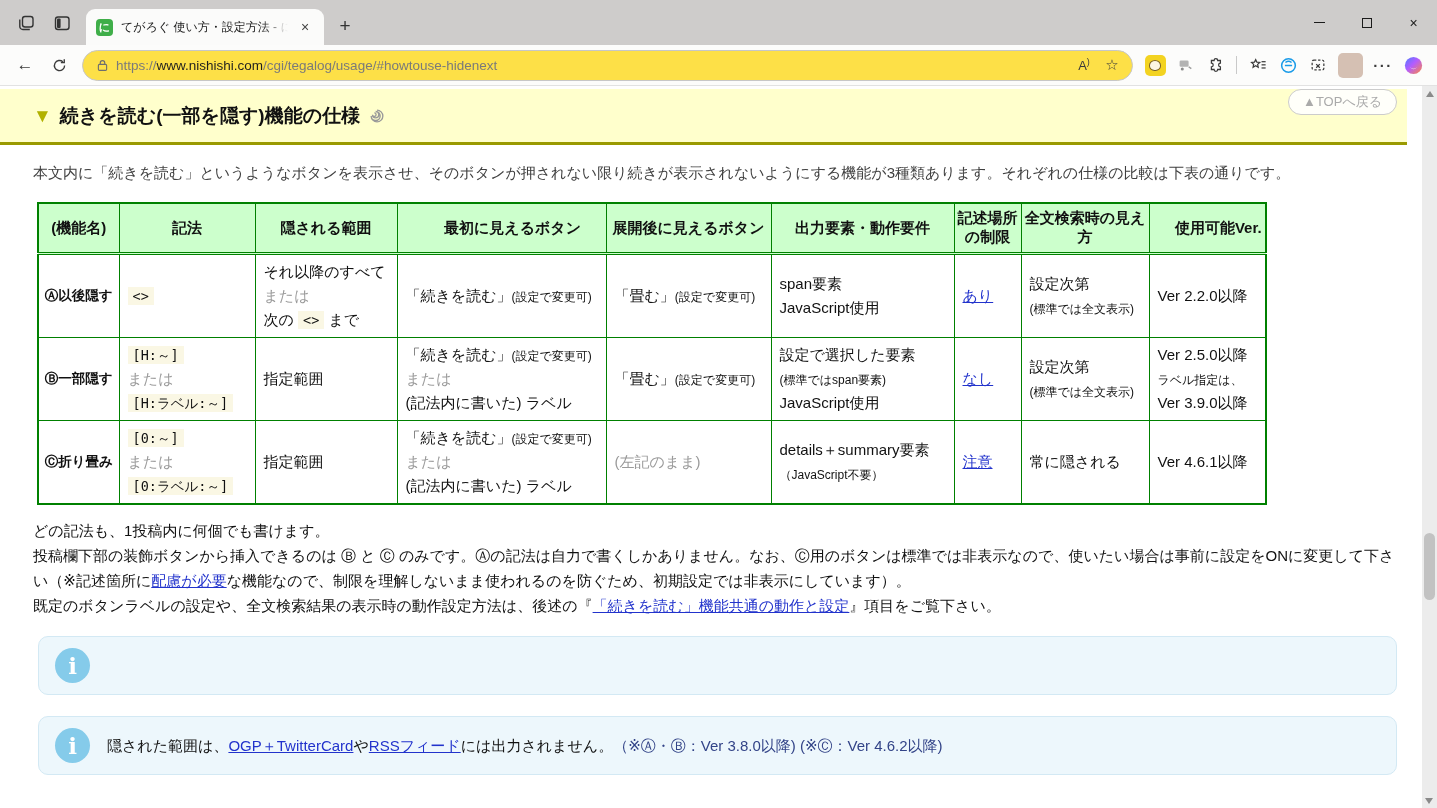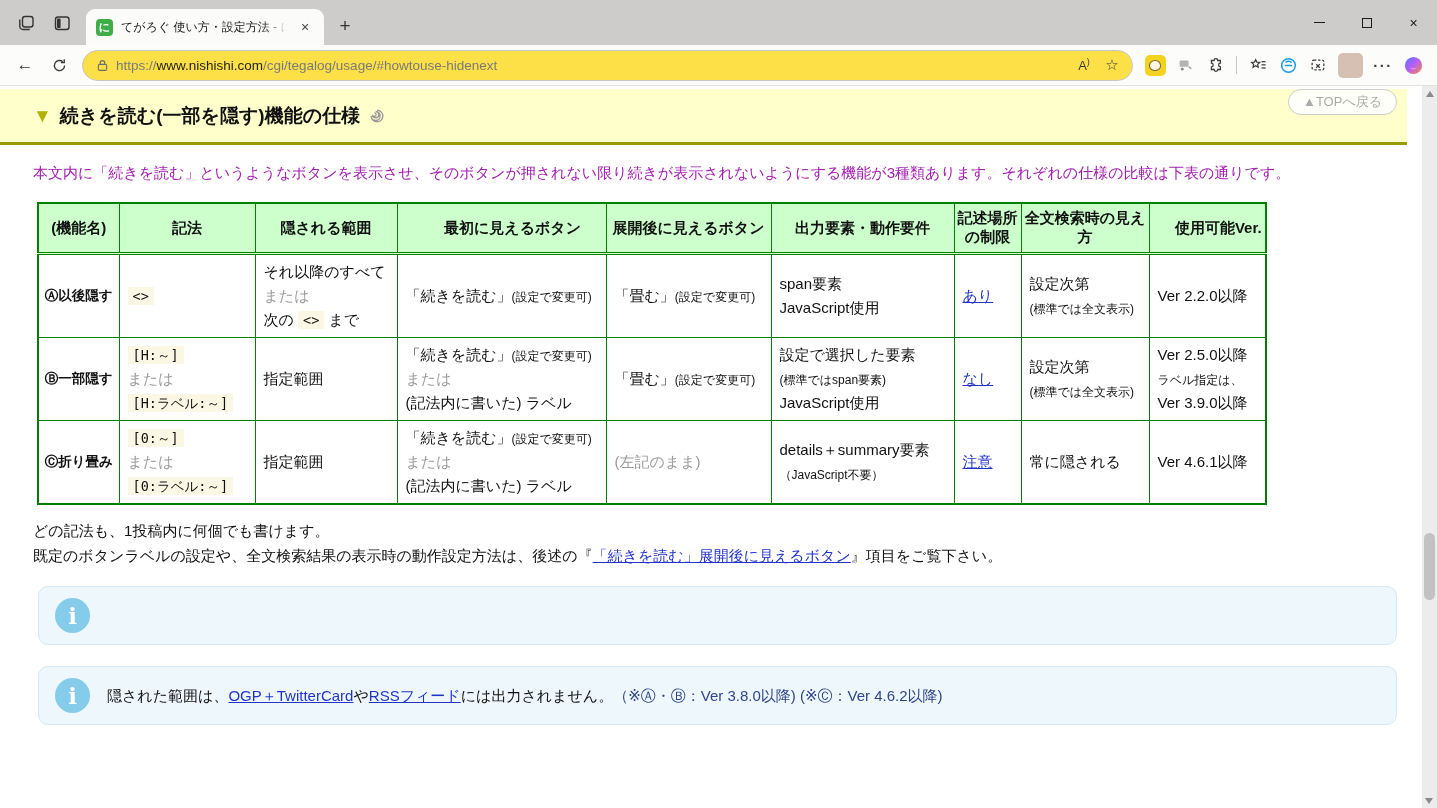--- a/index.html
+++ b/index.html
@@ -39,21 +39,21 @@
   .avatar { width:25px; height:25px; border-radius:5px; background:#d5c0b3; margin:0 4px; }
   .dots { font-size:15px; letter-spacing:1.5px; color:#3b3b3b; font-weight:bold; }
 
   
   .content { position:relative; height:722px; background:#fff; overflow:hidden; }
   .back-to-top { position:absolute; top:3px; right:40px; z-index:5; background:rgba(255,255,255,.9);
                  border:1px solid #ccc; border-radius:14px; color:#aaa; font-size:13px; padding:3px 14px; }
   .heading-band { margin-top:3px; margin-right:30px; background:#ffffcc; border-bottom:3px solid #9a9a00;
                   padding:14px 0 13px 33px; font-size:19px; font-weight:bold; color:#111; display:flex; align-items:center; gap:8px; }
   .heading-band .marker { color:#b1b100; }
-  .intro { margin:19px 33px 0 33px; font-size:15px; color:#a21caf; }
+  .intro { margin:19px 33px 0 33px; font-size:15px; color:#404040; }
 
   
   .spec-table { margin:19px 0 0 37px; border-collapse:collapse; table-layout:fixed; border:2px solid #008000; }
   .spec-table th, .spec-table td { border:1px solid #008000; }
   .spec-table thead th { background:#ccffcc; font-weight:bold; font-size:15px; text-align:center; padding:5px 2px; border-bottom:3px double #008000; color:#111; }
   .spec-table tbody th.rowlabel { font-weight:bold; font-size:13.5px; text-align:center; padding:4px 2px; background:#fff; color:#111; }
   .spec-table td { padding:5px 8px; font-size:15px; vertical-align:middle; line-height:1.6; color:#111; background:#fff; }
   .row-a td, .row-a th { height:73px; }
   .row-b td, .row-b th { height:78px; }
   .row-c td, .row-c th { height:77px; }
@@ -283,21 +283,22 @@
             <td><span class="seg-text">details＋summary要素</span><br><span class="seg-small">（JavaScript不要）</span></td>
             <td><a href="#" class="seg-link">注意</a></td>
             <td><span class="seg-text">常に隠される</span></td>
             <td><span class="seg-text">Ver 4.6.1以降</span></td>
           </tr>
         </tbody>
     </table>
 
     <div class="notes">
         <p><span class="seg-text">どの記法も、1投稿内に何個でも書けます。</span></p>
-        <p><span class="seg-text">既定のボタンラベルの設定や、全文検索結果の表示時の動作設定方法は、後述の『</span><a href="#" class="seg-link">「続きを読む」展開後に見えるボタン</a><span class="seg-text">』項目をご覧下さい。</span></p>
+        <p><span class="seg-text">投稿欄下部の装飾ボタンから挿入できるのは Ⓑ と Ⓒ のみです。Ⓐの記法は自力で書くしかありません。なお、Ⓒ用のボタンは標準では非表示なので、使いたい場合は事前に設定をONに変更して下さい（※記述箇所に</span><a href="#" class="seg-link">配慮が必要</a><span class="seg-text">な機能なので、制限を理解しないまま使われるのを防ぐため、初期設定では非表示にしています）。</span></p>
+        <p><span class="seg-text">既定のボタンラベルの設定や、全文検索結果の表示時の動作設定方法は、後述の『</span><a href="#" class="seg-link">「続きを読む」機能共通の動作と設定</a><span class="seg-text">』項目をご覧下さい。</span></p>
       </div>
 
     <div class="info-box">
       <div class="info-icon">i</div>
     </div>
 
     <div class="info-box">
       <div class="info-icon">i</div>
       <div class="ib-text"><span class="seg-text">隠された範囲は、</span><a href="#" class="seg-link">OGP＋TwitterCard</a><span class="seg-text">や</span><a href="#" class="seg-link">RSSフィード</a><span class="seg-text">には出力されません。</span><span class="seg-navy">（※Ⓐ・Ⓑ：Ver 3.8.0以降) (※Ⓒ：Ver 4.6.2以降)</span></div>
     </div>

